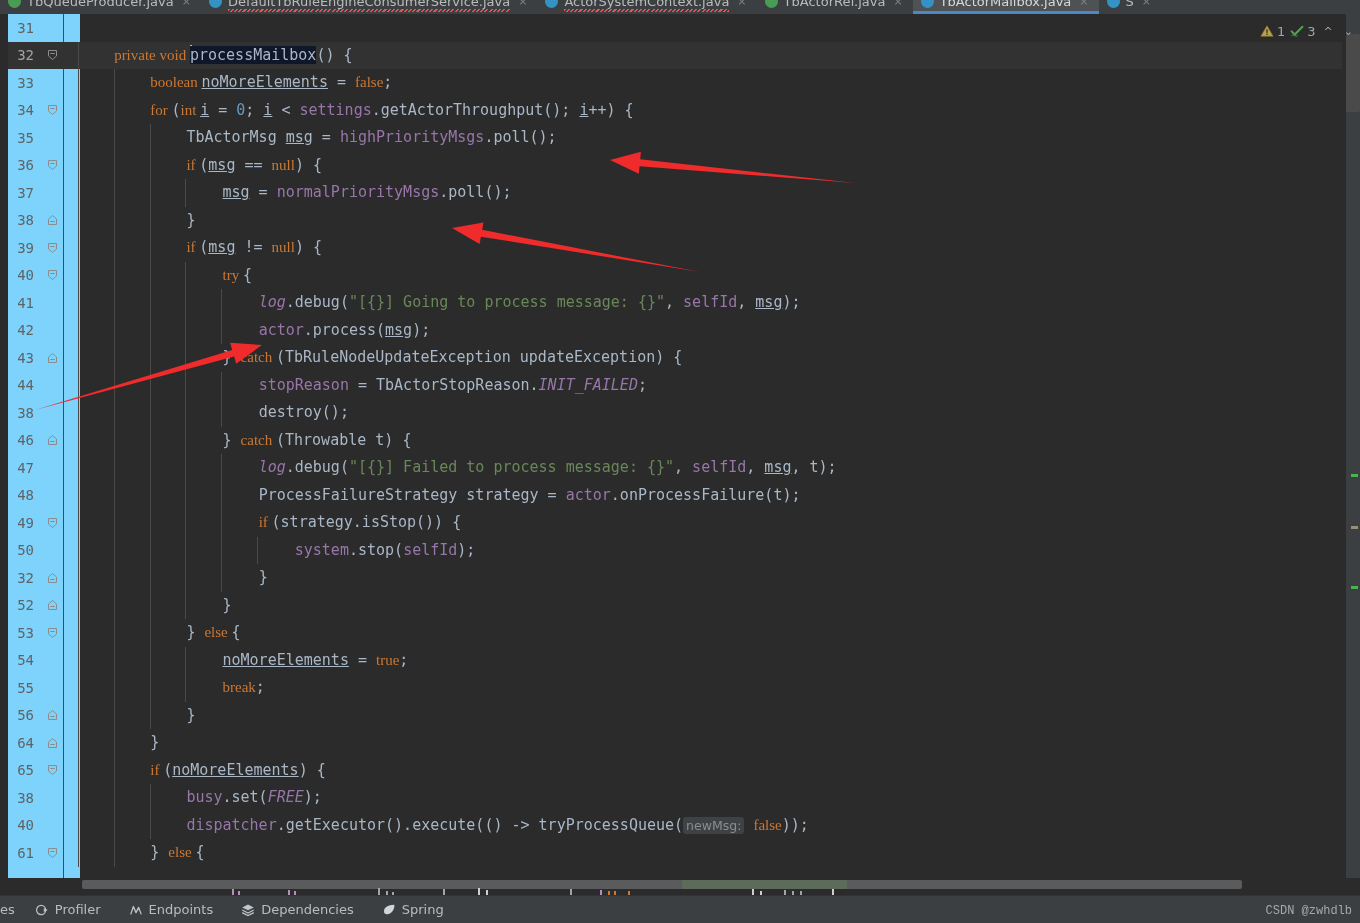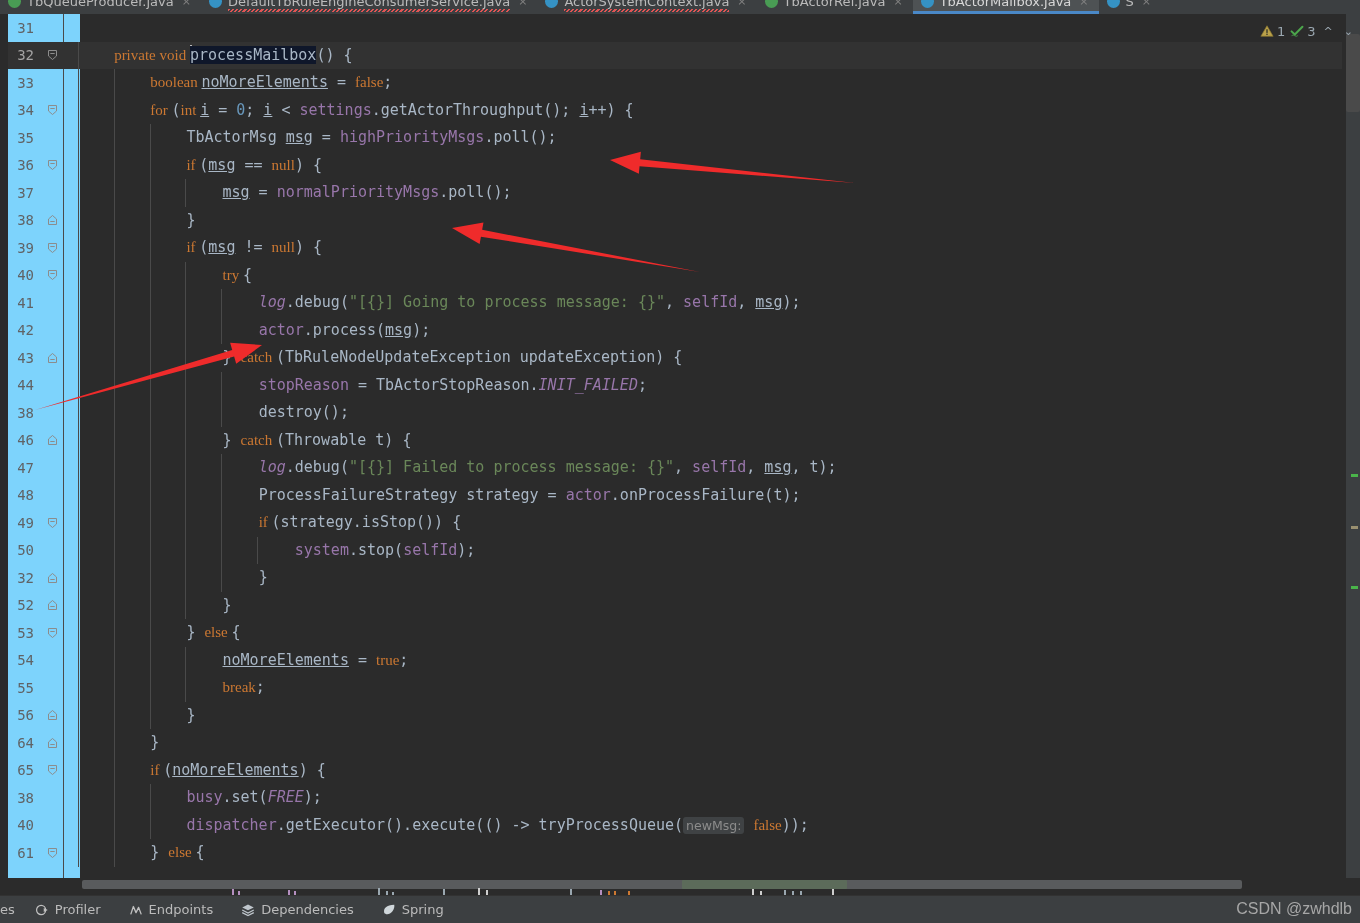--- a/index.html
+++ b/index.html
@@ -134,21 +134,21 @@
     background: #3c3f41; display: flex; align-items: center;
     padding-left: 0; gap: 0; border-top: 1px solid #323232;
   }
   .bb-item {
     display: flex; align-items: center; gap: 6px; height: 28px;
     padding: 0 14px; font-size: 13px; color: #bbbbbb;
   }
   .bb-ico { width: 14px; height: 14px; display: block; flex: 0 0 auto; }
   .watermark {
     position: absolute; right: 8px; bottom: 5px;
-    font-size: 16px; color: #a7a7a7; font-family: Liberation Sans, sans-serif;
+    font-size: 12px; color: #a7a7a7; font-family: Liberation Mono, monospace;
   }
 
   
   .arrows { position: absolute; inset: 0; pointer-events: none; z-index: 25; }
 </style>
 </head>
 <body>
 
 <div id="app">
 

